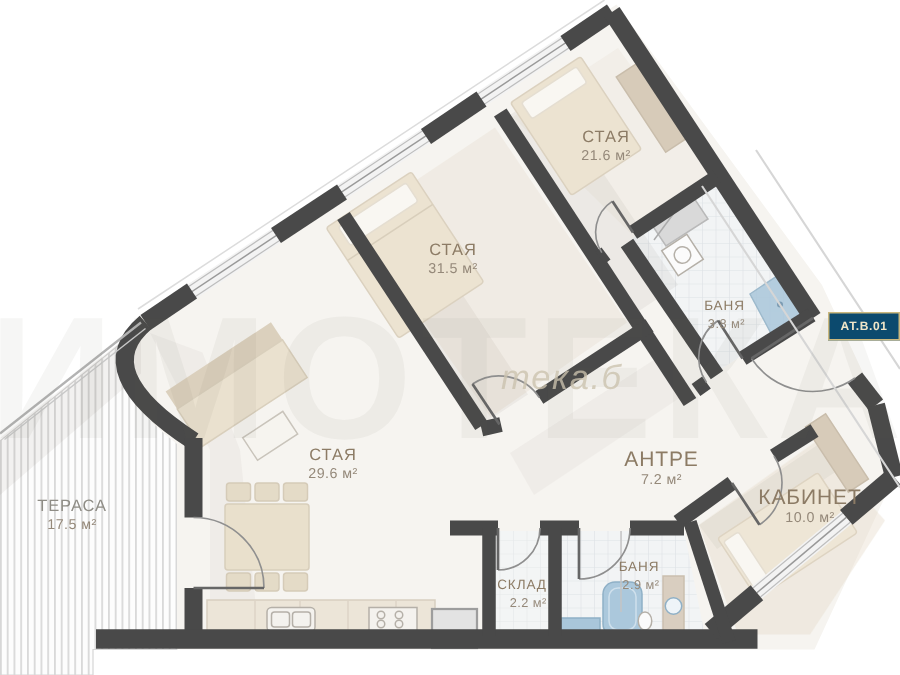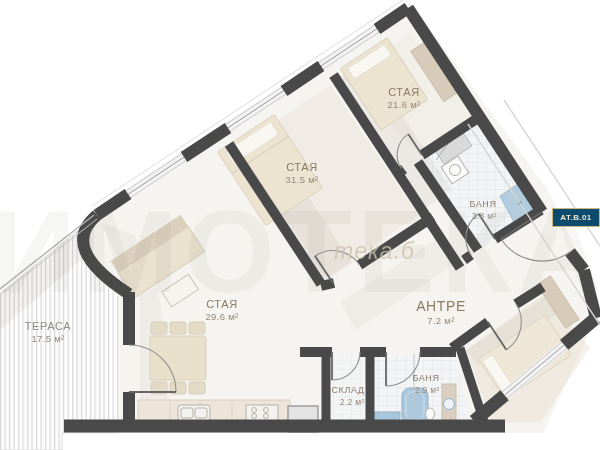--- a/index.html
+++ b/index.html
@@ -231,21 +231,21 @@
     </g>
 
     <g stroke="#d6d6d6" stroke-width="1.4">
       <line x1="468" y1="124" x2="600" y2="325"></line>
       <line x1="504" y1="100" x2="600" y2="246"></line>
     </g>
   </svg>
 
   <div class="watermark-small">тека.б</div>
 
-  <div class="room-label" style="left:48px;top:332px;color:#8f8d86">
+  <div class="room-label" style="left:48px;top:344px;color:#8f8d86">
     <span class="rl-name">ТЕРАСА</span>
     <span class="rl-area">17.5 м²</span>
   </div>
   <div class="room-label" style="left:222px;top:310px">
     <span class="rl-name">СТАЯ</span>
     <span class="rl-area">29.6 м²</span>
   </div>
   <div class="room-label" style="left:302px;top:173px">
     <span class="rl-name">СТАЯ</span>
     <span class="rl-area">31.5 м²</span>
@@ -255,20 +255,24 @@
     <span class="rl-area">21.6 м²</span>
   </div>
   <div class="room-label small" style="left:483px;top:210px">
     <span class="rl-name">БАНЯ</span>
     <span class="rl-area">3.8 м²</span>
   </div>
   <div class="room-label med" style="left:441px;top:312px">
     <span class="rl-name">АНТРЕ</span>
     <span class="rl-area">7.2 м²</span>
   </div>
+  <div class="room-label med" style="left:540px;top:337px">
+    <span class="rl-name">КАБИНЕТ</span>
+    <span class="rl-area">10.0 м²</span>
+  </div>
   <div class="room-label small" style="left:348px;top:396px">
     <span class="rl-name">СКЛАД</span>
     <span class="rl-area">2.2 м²</span>
   </div>
   <div class="room-label small" style="left:426px;top:384px">
     <span class="rl-name">БАНЯ</span>
     <span class="rl-area">2.9 м²</span>
   </div>
 
   <div class="unit-badge">АТ.В.01</div>

